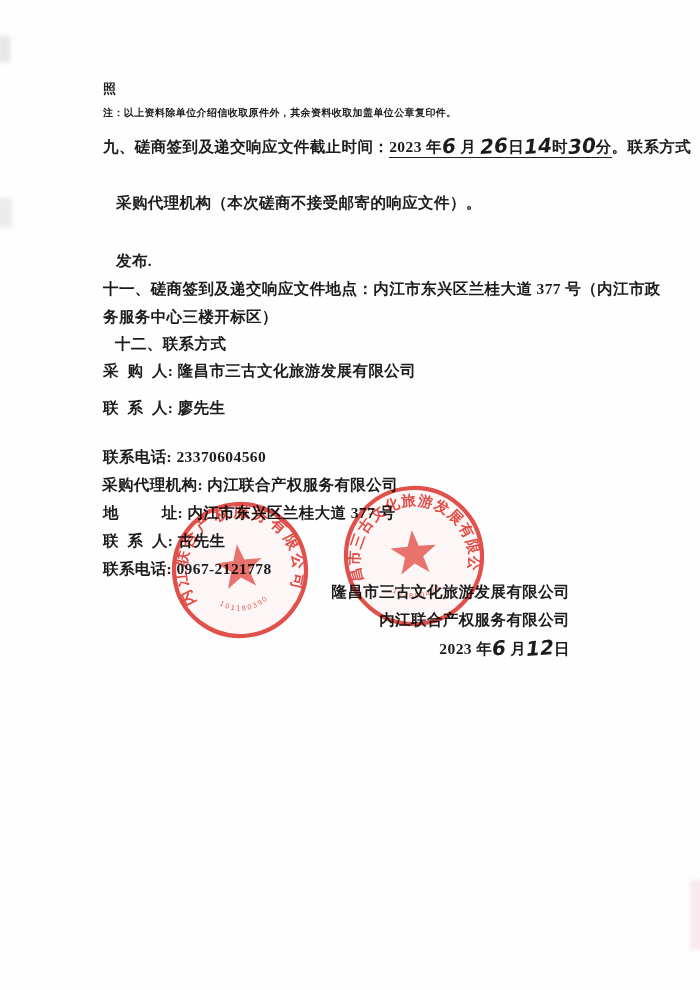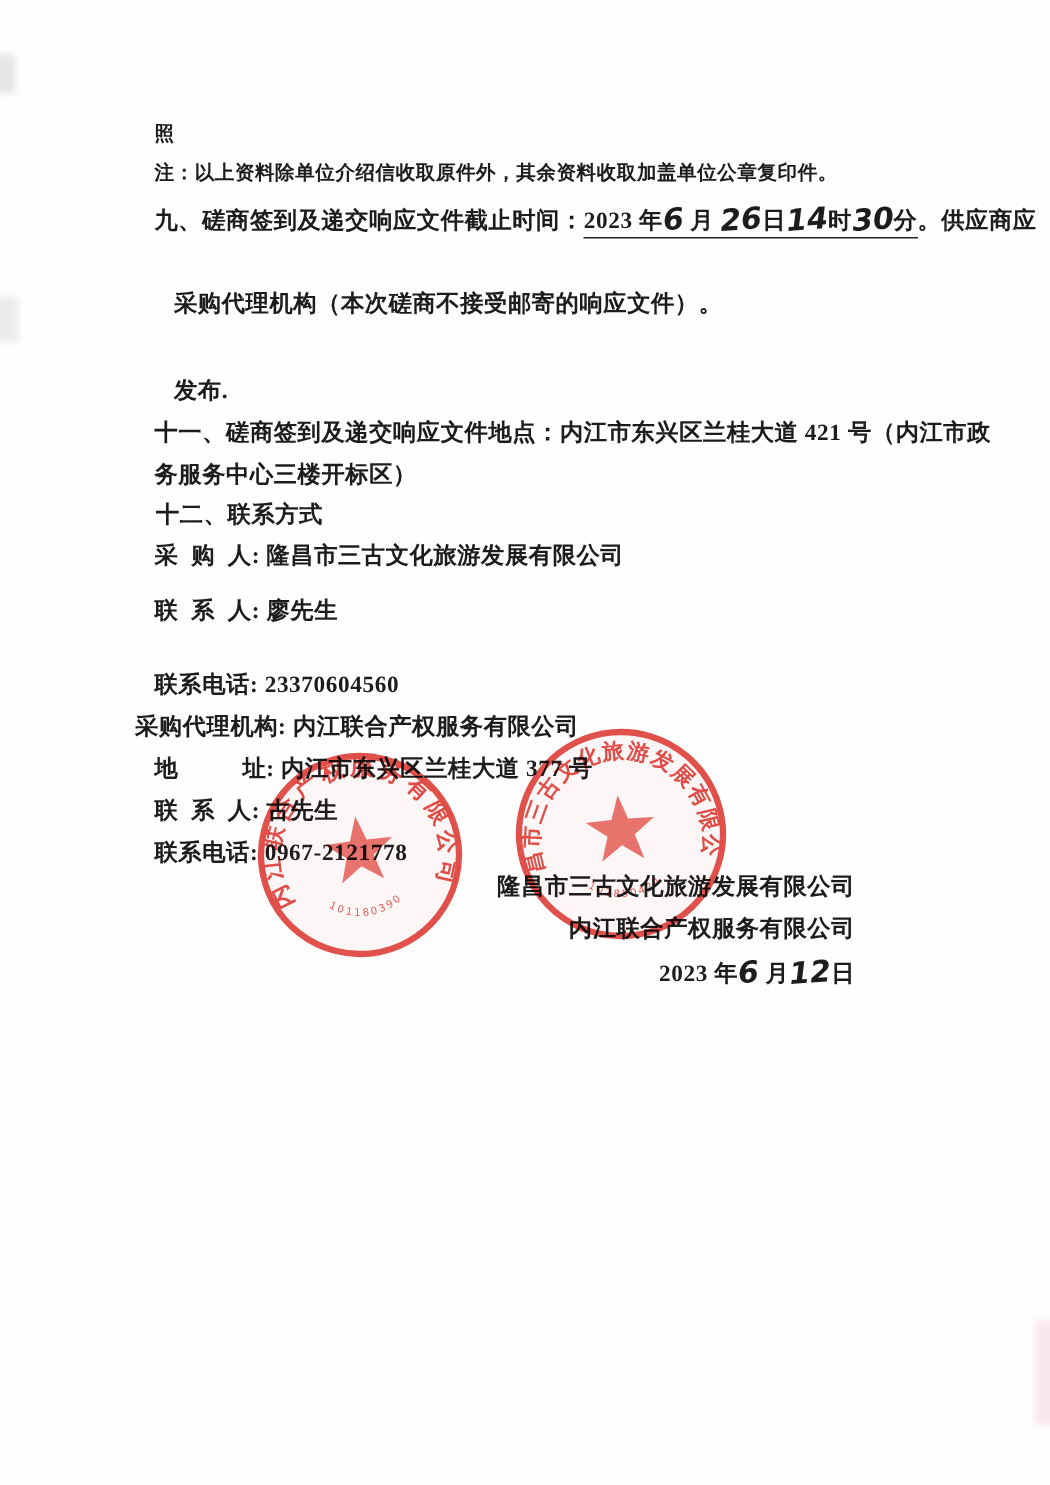--- a/index.html
+++ b/index.html
@@ -7,21 +7,21 @@
     position:relative; width:700px; height:990px; margin:0 auto;
     background:#fefefe; overflow:hidden;
     font-family:"Liberation Serif","DejaVu Serif",serif;
     color:#1c1c1c;
   }
   .line {
     position:absolute; white-space:pre; letter-spacing:0.4px;
     font-size:15.5px; font-weight:600; line-height:1;
   }
   .small { font-size:13px; }
-  .note  { font-size:13px; }
+  .note  { font-size:10px; }
   .hw {
     display:inline-block;
     font-family:"DejaVu Sans",sans-serif;
     font-style:italic; font-weight:600;
     font-size:20px; line-height:0.8;
     transform:rotate(-4deg) translateY(1px);
     letter-spacing:0;
   }
   .ul { border-bottom:1.8px solid #222; padding-bottom:2px; }
   .sig { right:130px; left:auto; text-align:right; }
@@ -46,35 +46,35 @@
 <div class="page">
 
   <div class="noise n1"></div>
   <div class="noise n2"></div>
   <div class="noise n3"></div>
 
   <div class="line small" style="left:103px; top:82px">照</div>
 
   <div class="line note" style="left:103px; top:108px">注：以上资料除单位介绍信收取原件外，其余资料收取加盖单位公章复印件。</div>
 
-  <div class="line" style="left:103px; top:137px"><span>九、磋商签到及递交响应文件截止时间：</span><span class="ul"><span>2023 年</span><span class="hw">6</span><span> 月 </span><span class="hw">26</span><span>日</span><span class="hw">14</span><span>时</span><span class="hw">30</span><span>分</span></span><span>。供应商应</span></div>
+  <div class="line" style="left:103px; top:137px"><span>九、磋商签到及递交响应文件截止时间：</span><span class="ul"><span>2023 年</span><span class="hw">6</span><span> 月 </span><span class="hw">26</span><span>日</span><span class="hw">14</span><span>时</span><span class="hw">30</span><span>分</span></span><span>。联系方式</span></div>
 
   <div class="line" style="left:116px; top:195px">采购代理机构（本次磋商不接受邮寄的响应文件）。</div>
 
   <div class="line" style="left:116px; top:253px">发布.</div>
 
-  <div class="line" style="left:103px; top:281px">十一、磋商签到及递交响应文件地点：内江市东兴区兰桂大道 421 号（内江市政</div>
+  <div class="line" style="left:103px; top:281px">十一、磋商签到及递交响应文件地点：内江市东兴区兰桂大道 377 号（内江市政</div>
   <div class="line" style="left:103px; top:309px">务服务中心三楼开标区）</div>
 
-  <div class="line" style="left:104px; top:336px">十二、联系方式</div>
+  <div class="line" style="left:115px; top:336px">十二、联系方式</div>
 
   <div class="line" style="left:103px; top:363px"><span>采  购  人: </span><span>隆昌市三古文化旅游发展有限公司</span></div>
   <div class="line" style="left:103px; top:400px"><span>联  系  人: </span><span>廖先生</span></div>
   <div class="line" style="left:103px; top:449px"><span>联系电话: </span><span>23370604560</span></div>
-  <div class="line" style="left:90px; top:477px"><span>采购代理机构: </span><span>内江联合产权服务有限公司</span></div>
+  <div class="line" style="left:102px; top:477px"><span>采购代理机构: </span><span>内江联合产权服务有限公司</span></div>
   <div class="line" style="left:103px; top:505px"><span>地          址: </span><span>内江市东兴区兰桂大道 377 号</span></div>
   <div class="line" style="left:103px; top:533px"><span>联  系  人: </span><span>古先生</span></div>
   <div class="line" style="left:103px; top:561px"><span>联系电话: </span><span>0967-2121778</span></div>
 
   <div class="line sig" style="top:584px">隆昌市三古文化旅游发展有限公司</div>
   <div class="line sig" style="top:612px">内江联合产权服务有限公司</div>
   <div class="line sig" style="top:639px"><span>2023 年</span><span class="hw">6</span><span> 月</span><span class="hw">12</span><span>日</span></div>
 
   <svg class="seal" style="left:165px; top:495px; transform:rotate(-7deg)" width="150" height="150" viewBox="0 0 150 150">
     <defs>

